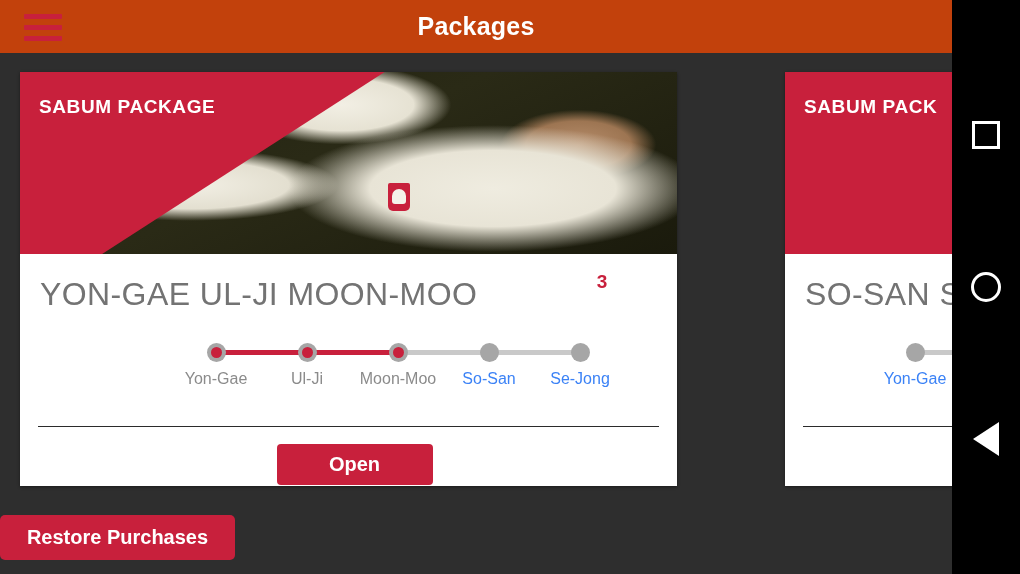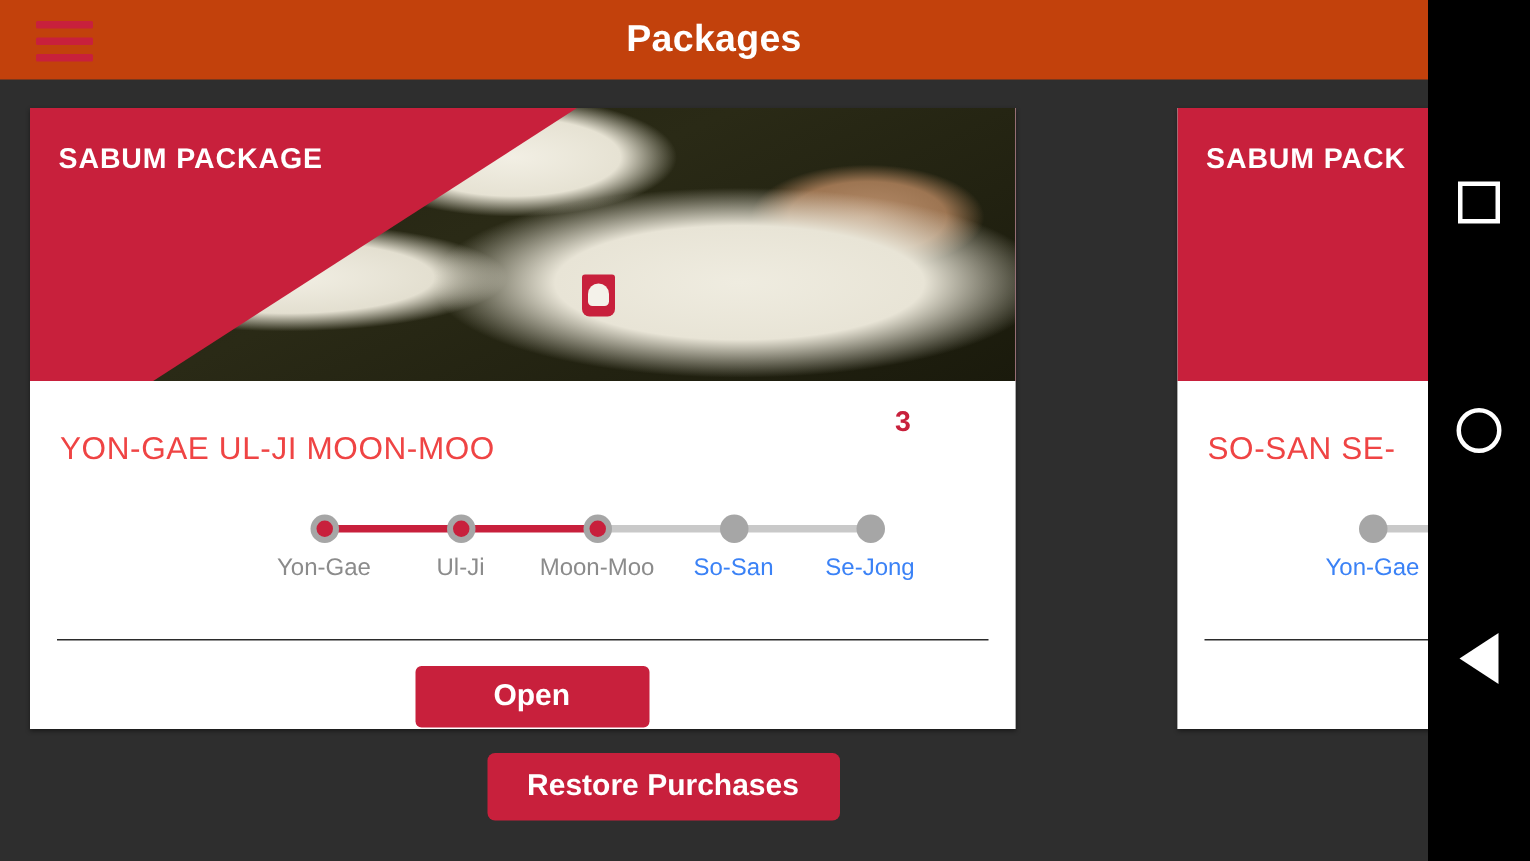--- a/index.html
+++ b/index.html
@@ -138,23 +138,23 @@
     background: #ffffff;
   }
   .row-title {
     position: absolute;
     left: 20px; top: 18px;
     right: 20px;
     height: 48px;
   }
   .pkg-name {
     position: absolute;
-    left: 0; top: 16px;
-    color: #ef4444;
-    font-size: 21px;
+    left: 0; top: 4px;
+    color: #737373;
+    font-size: 32px;
     font-weight: normal;
     letter-spacing: .4px;
     white-space: nowrap;
   }
   .pkg-count {
     position: absolute;
     right: 0; top: -3px;
     width: 110px;
     text-align: center;
     color: #c8203c;
@@ -231,24 +231,24 @@
     font-size: 20px;
     font-weight: bold;
     width: 156px;
     height: 41px;
     cursor: pointer;
   }
 
   
   #restore-wrap {
     position: absolute;
-    left: 0; top: 502px;
+    left: 0; top: 515px;
     width: 884px;
     display: flex;
-    justify-content: center;
+    justify-content: flex-start;
   }
   #restore-btn {
     background: #c8203c;
     color: #ffffff;
     border: none;
     border-radius: 5px;
     font-family: "Liberation Sans", sans-serif;
     font-size: 20px;
     font-weight: bold;
     width: 235px;

